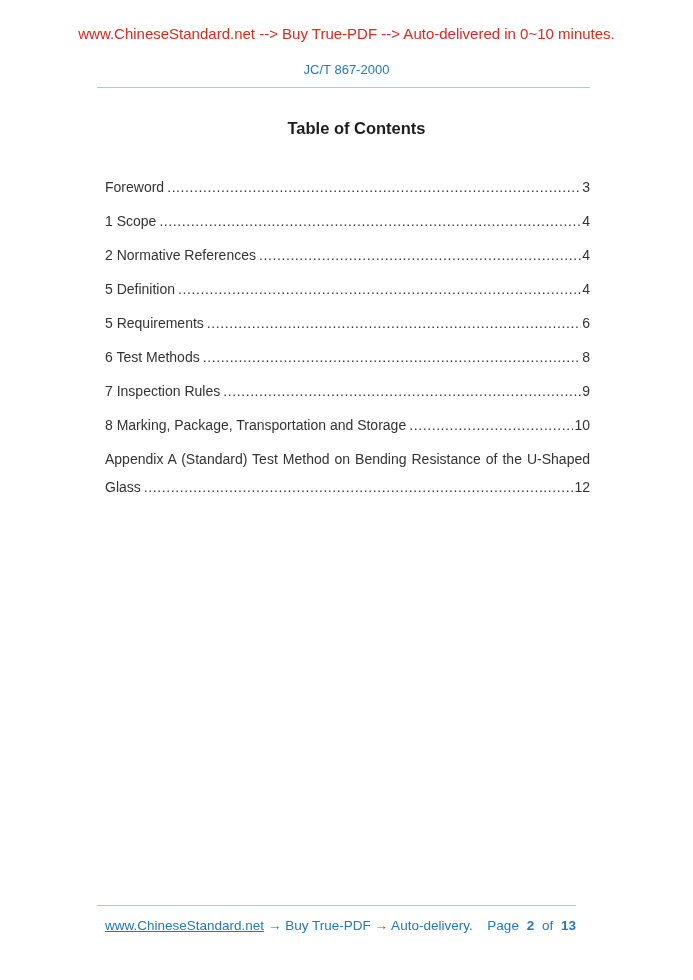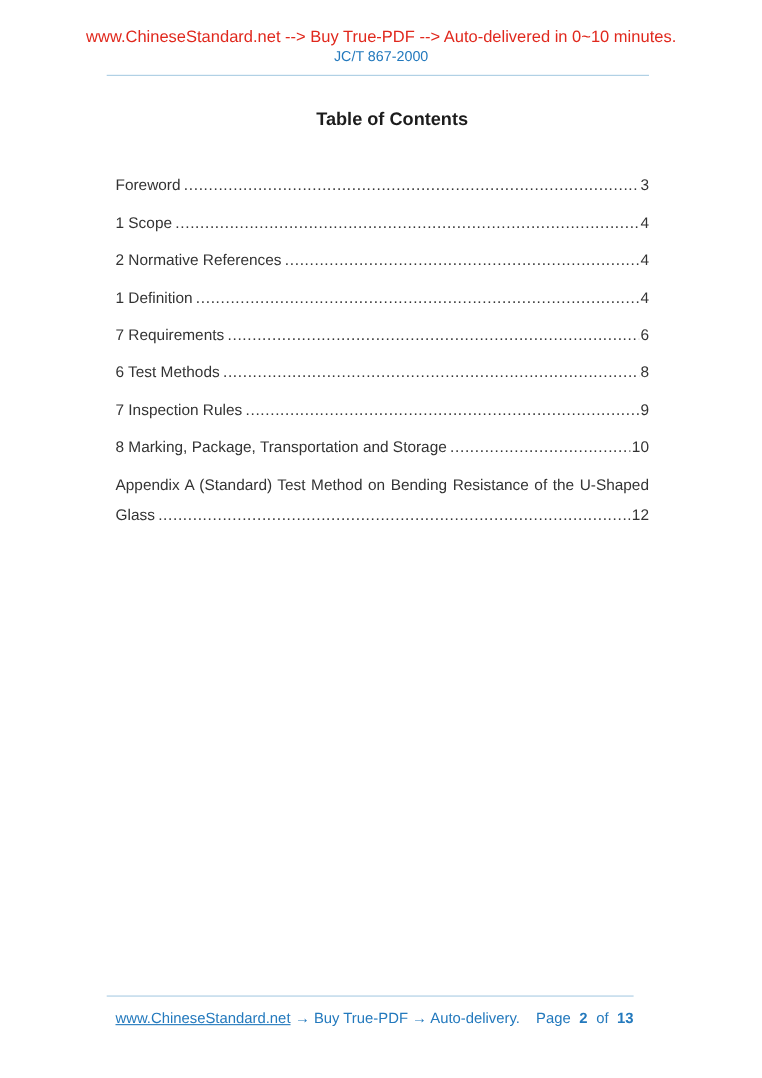--- a/index.html
+++ b/index.html
@@ -18,21 +18,21 @@
   }
   
   .promo {
     margin-top: 24px;
     text-align: center;
     font-size: 15px;
     line-height: 19px;
     color: #e0281d;
   }
   .std-no {
-    margin-top: 0;
+    margin-top: 19px;
     text-align: center;
     font-size: 13px;
     line-height: 16px;
     color: #2379bd;
   }
   .rule {
     border: none;
     border-top: 1.5px solid #a9cce3;
     margin: 9px 103px 0 97px;
   }
@@ -132,28 +132,28 @@
       <span class="toc-page">4</span>
     </div>
 
     <div class="toc-row">
       <span class="toc-label">2 Normative References</span>
       <span class="toc-dots"></span>
       <span class="toc-page">4</span>
     </div>
 
     <div class="toc-row">
-      <span class="toc-label">1 Definition</span>
+      <span class="toc-label">5 Definition</span>
       <span class="toc-dots"></span>
       <span class="toc-page">4</span>
     </div>
 
 
     <div class="toc-row">
-      <span class="toc-label">7 Requirements</span>
+      <span class="toc-label">5 Requirements</span>
       <span class="toc-dots"></span>
       <span class="toc-page">6</span>
     </div>
 
     <div class="toc-row">
       <span class="toc-label">6 Test Methods</span>
       <span class="toc-dots"></span>
       <span class="toc-page">8</span>
     </div>
 

